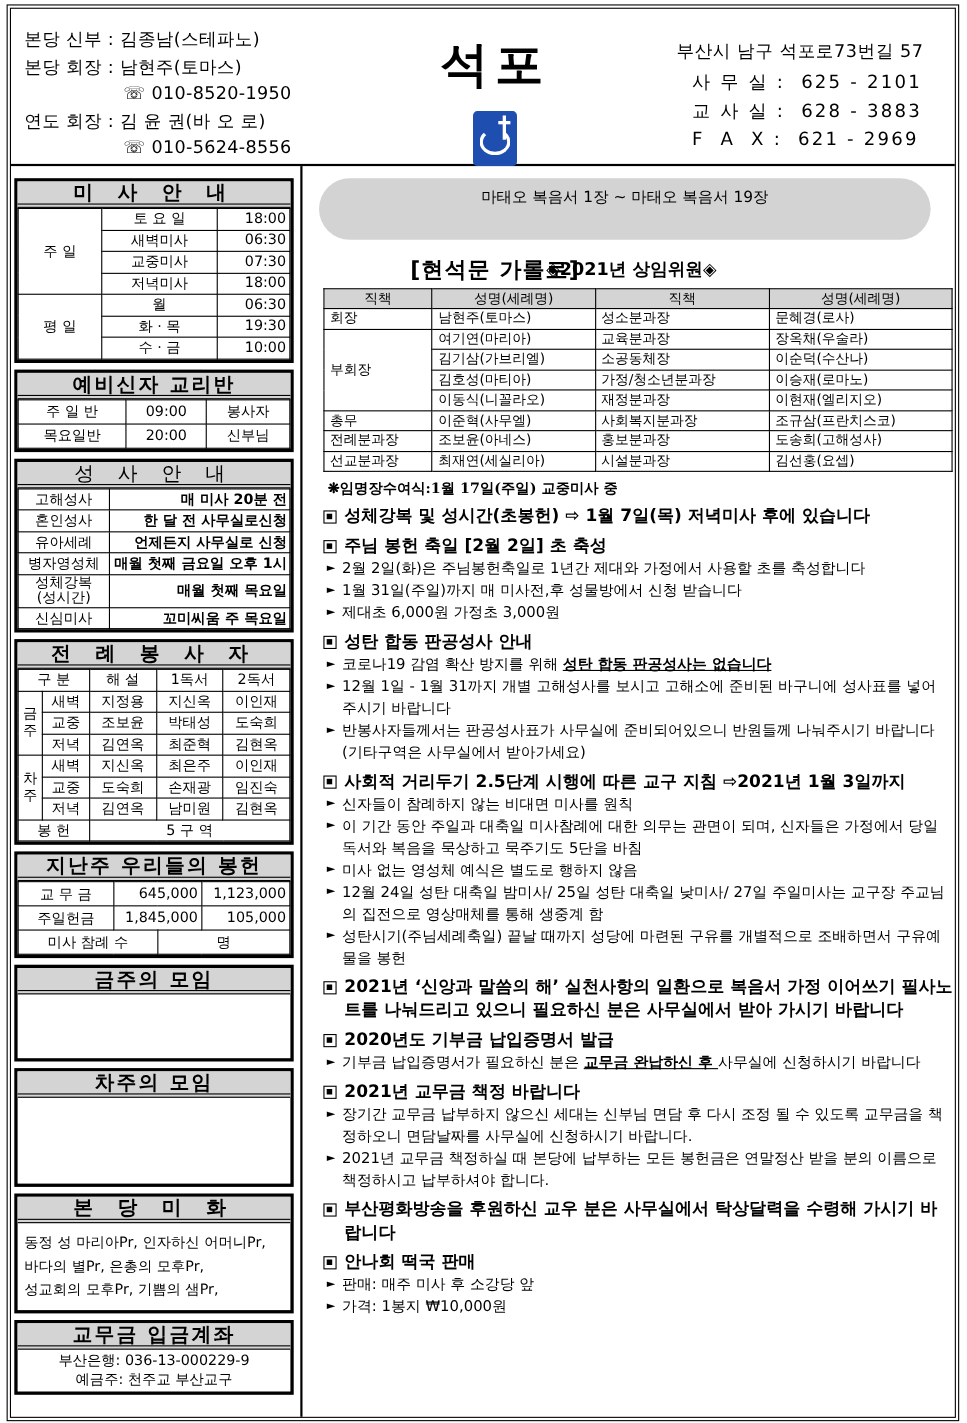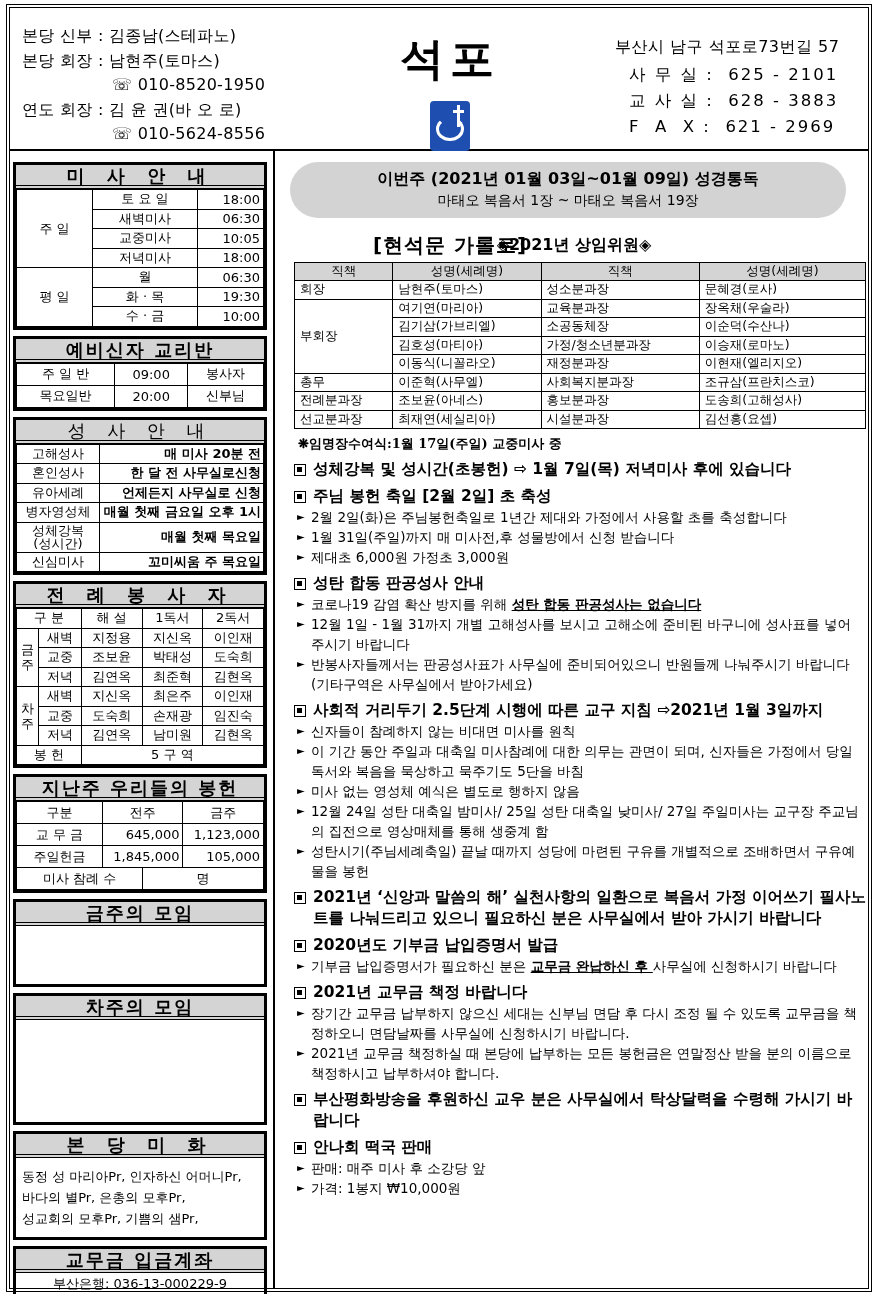--- a/index.html
+++ b/index.html
@@ -107,21 +107,21 @@
               <td rowspan="4" style="width:76px">주    일</td>
               <td>토 요 일</td>
               <td class="num" style="width:66px">18:00</td>
             </tr>
         <tr>
               <td>새벽미사</td>
               <td class="num">06:30</td>
             </tr>
         <tr>
               <td>교중미사</td>
-              <td class="num">10:05</td>
+              <td class="num">07:30</td>
             </tr>
         <tr>
               <td>저녁미사</td>
               <td class="num">18:00</td>
             </tr>
         <tr>
               <td rowspan="3">평    일</td>
               <td>월</td>
               <td class="num">06:30</td>
             </tr>
@@ -241,25 +241,20 @@
               <td colspan="3">5 구 역</td>
             </tr>
       </tbody>
         </table>
     </div>
 
     <div class="box">
       <div class="box-title" style="letter-spacing:2px">지난주 우리들의 봉헌</div>
       <table class="grid">
         <tbody>
-            <tr style="height:22px">
-              <td style="width:86px">구분</td>
-              <td colspan="2">전주</td>
-              <td>금주</td>
-            </tr>
         <tr style="height:22px">
               <td>교 무 금</td>
               <td colspan="2" class="num">645,000</td>
               <td class="num">1,123,000</td>
             </tr>
         <tr style="height:22px">
               <td>주일헌금</td>
               <td colspan="2" class="num">1,845,000</td>
               <td class="num">105,000</td>
             </tr>
@@ -268,21 +263,21 @@
               <td colspan="2">명</td>
             </tr>
       </tbody>
         </table>
     </div>
 
     <div class="box" style="height:88px">
       <div class="box-title" style="letter-spacing:2px">금주의 모임</div>
     </div>
 
-    <div class="box" style="height:132px">
+    <div class="box" style="height:108px">
       <div class="box-title" style="letter-spacing:2px">차주의 모임</div>
     </div>
 
     <div class="box">
       <div class="box-title">본 당 미 화</div>
       <div class="box-body">
         <div>동정 성 마리아Pr, 인자하신 어머니Pr,</div>
         <div>바다의 별Pr, 은총의 모후Pr,</div>
         <div>성교회의 모후Pr, 기쁨의 샘Pr,</div>
       </div>
@@ -292,21 +287,20 @@
       <div class="box-title" style="letter-spacing:2px">교무금 입금계좌</div>
       <div class="box-body center">
         <div>부산은행: 036-13-000229-9</div>
         <div>예금주: 천주교 부산교구</div>
       </div>
     </div>
   </div>
 
   <div class="right-col">
     <div class="pill">
-      <div class="l1">이번주 (2021년 01월 03일~01월 09일) 성경통독</div>
       <div class="l2">마태오 복음서 1장 ~ 마태오 복음서 19장</div>
     </div>
 
     <div class="committee-title">◈2021년 상임위원◈</div>
     <table class="comm">
       <tbody>
           <tr>
             <th>직책</th>
             <th>성명(세례명)</th>
             <th>직책</th>

